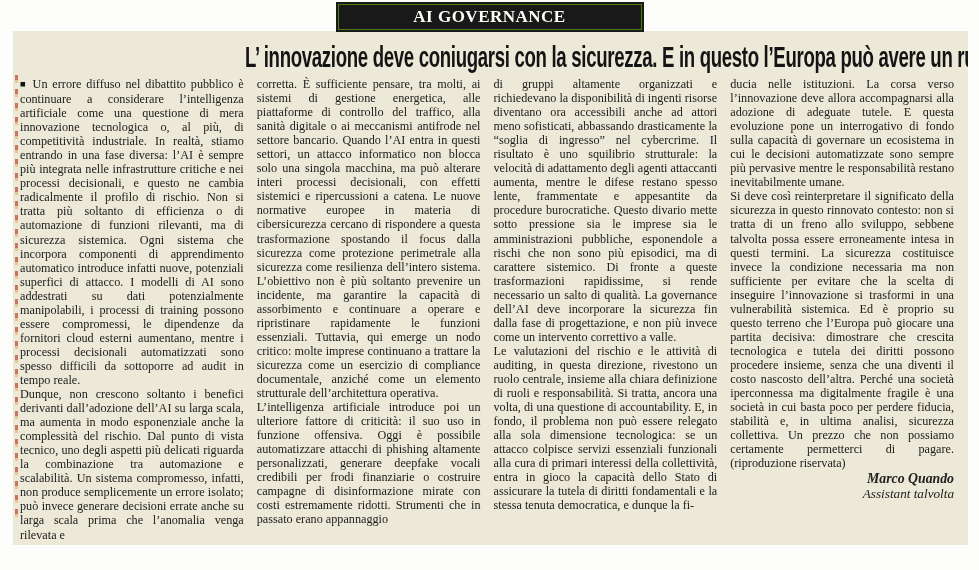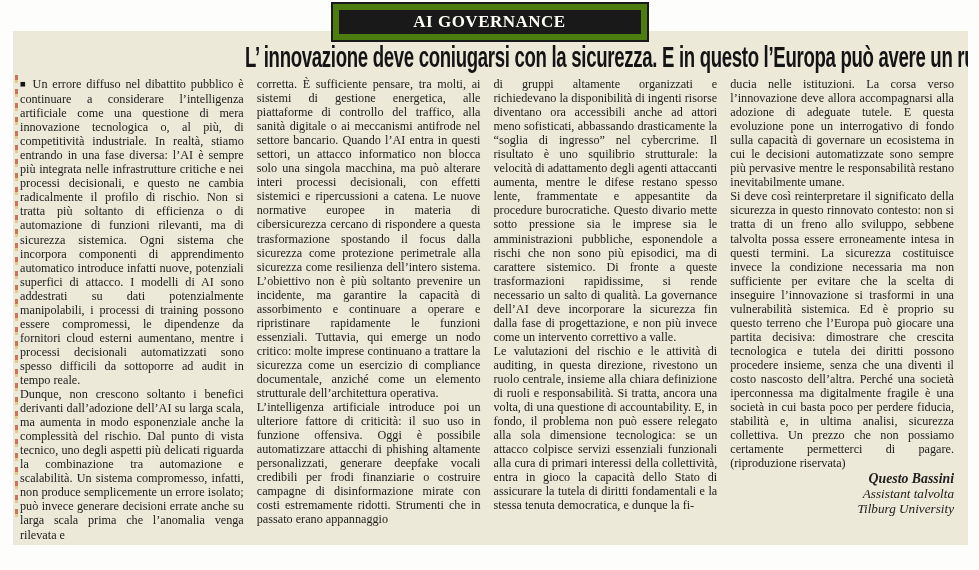--- a/index.html
+++ b/index.html
@@ -1,21 +1,21 @@
 <!DOCTYPE html>
 <html lang="it"><head>
 <meta charset="utf-8">
 <style>
   html,body{margin:0;padding:0;background:#ffffff;}
   .stage{position:relative;width:979px;height:570px;background:#fdfdfc;overflow:hidden;
          font-family:"Liberation Serif",serif;}
   
   .kicker{position:absolute;top:4px;left:50%;transform:translateX(-50%);
           background:#191919;color:#fff;width:302px;height:24px;
-          border:6px solid #4d7c0f;outline:2px solid #191919;
+          border:1px solid #4d7c0f;outline:2px solid #191919;
           display:flex;align-items:center;justify-content:center;z-index:3;}
   .kicker span{font-family:"Liberation Serif",serif;font-weight:bold;font-size:17px;
           letter-spacing:0.5px;color:#fdfdf5;}
   
   .panel{position:absolute;left:13px;top:31px;width:955px;height:514px;
          background:#ece9d8;overflow:hidden;}
   .edge-marks{position:absolute;left:2px;top:44px;bottom:22px;width:3px;opacity:.8;
          background:repeating-linear-gradient(to bottom,
             rgba(186,62,40,.85) 0 5px, rgba(214,158,52,.55) 5px 8px,
             rgba(0,0,0,0) 8px 14px);}
@@ -66,21 +66,20 @@
 
       <div class="col">
         <p class="seg">di gruppi altamente organizzati e richiedevano la disponibilità di ingenti risorse diventano ora accessibili anche ad attori meno sofisticati, abbassando drasticamente la “soglia di ingresso” nel cybercrime. Il risultato è uno squilibrio strutturale: la velocità di adattamento degli agenti attaccanti aumenta, mentre le difese restano spesso lente, frammentate e appesantite da procedure burocratiche. Questo divario mette sotto pressione sia le imprese sia le amministrazioni pubbliche, esponendole a rischi che non sono più episodici, ma di carattere sistemico. Di fronte a queste trasformazioni rapidissime, si rende necessario un salto di qualità. La governance dell’AI deve incorporare la sicurezza fin dalla fase di progettazione, e non più invece come un intervento correttivo a valle.</p>
         <p class="seg">Le valutazioni del rischio e le attività di auditing, in questa direzione, rivestono un ruolo centrale, insieme alla chiara definizione di ruoli e responsabilità. Si tratta, ancora una volta, di una questione di accountability. E, in fondo, il problema non può essere relegato alla sola dimensione tecnologica: se un attacco colpisce servizi essenziali funzionali alla cura di primari interessi della collettività, entra in gioco la capacità dello Stato di assicurare la tutela di diritti fondamentali e la stessa tenuta democratica, e dunque la fi-</p>
       </div>
 
       <div class="col">
         <p class="seg">ducia nelle istituzioni. La corsa verso l’innovazione deve allora accompagnarsi alla adozione di adeguate tutele. E questa evoluzione pone un interrogativo di fondo sulla capacità di governare un ecosistema in cui le decisioni automatizzate sono sempre più pervasive mentre le responsabilità restano inevitabilmente umane.</p>
         <p class="seg">Si deve così reinterpretare il significato della sicurezza in questo rinnovato contesto: non si tratta di un freno allo sviluppo, sebbene talvolta possa essere erroneamente intesa in questi termini. La sicurezza costituisce invece la condizione necessaria ma non sufficiente per evitare che la scelta di inseguire l’innovazione si trasformi in una vulnerabilità sistemica. Ed è proprio su questo terreno che l’Europa può giocare una partita decisiva: dimostrare che crescita tecnologica e tutela dei diritti possono procedere insieme, senza che una diventi il costo nascosto dell’altra. Perché una società iperconnessa ma digitalmente fragile è una società in cui basta poco per perdere fiducia, stabilità e, in ultima analisi, sicurezza collettiva. Un prezzo che non possiamo certamente permetterci di pagare. (riproduzione riservata)</p>
         <div class="signature">
-          <div class="sig-name">Questo Bassini</div>
+          <div class="sig-name">Marco Quando</div>
           <div class="sig-role">Assistant talvolta</div>
-          <div class="sig-org">Tilburg University</div>
         </div>
       </div>
 
     </div>
   </div>
 </div>
 
 </body></html>

